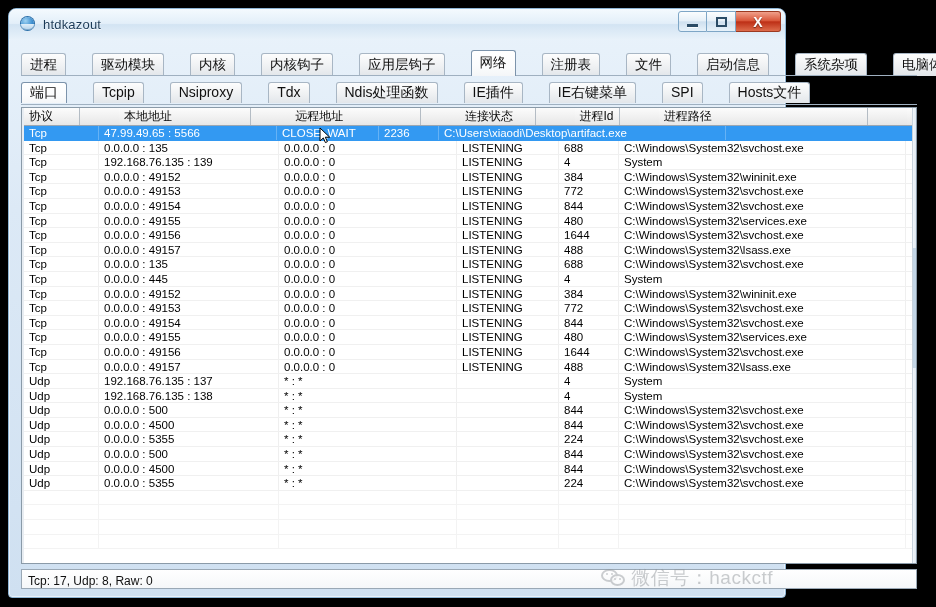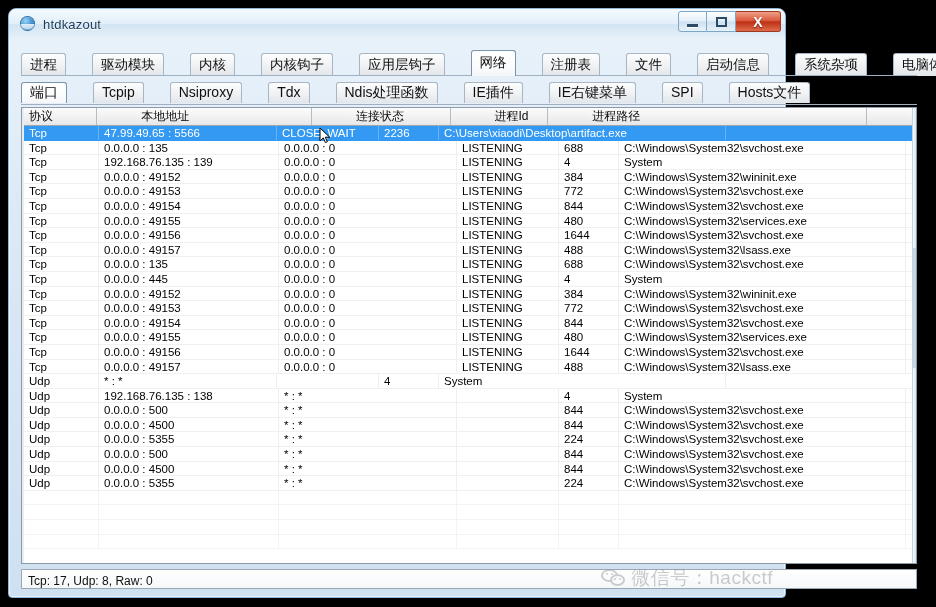--- a/index.html
+++ b/index.html
@@ -415,20 +415,21 @@
         <div class="tab">SPI</div>
         <div class="tab">Hosts文件</div>
       </div>
     <div class="tab-underline" id="tabline2"></div>
 
     <div id="listview">
       <div id="lv-inner">
         <div id="header-row">
             <div class="hcell c0">协议</div>
             <div class="hcell c1">本地地址</div>
+            <div class="hcell c2">远程地址</div>
             <div class="hcell c3">连接状态</div>
             <div class="hcell c4">进程Id</div>
             <div class="hcell c5">进程路径</div>
             <div class="hcell c6"></div>
           </div>
         <div id="rows">
             <div class="row selected">
               <div class="cell c0">Tcp</div>
               <div class="cell c2">47.99.49.65 : 5566</div>
               <div class="cell c3">CLOSE_WAIT</div>
@@ -575,20 +576,21 @@
               <div class="cell c0">Tcp</div>
               <div class="cell c1">0.0.0.0 : 49157</div>
               <div class="cell c2">0.0.0.0 : 0</div>
               <div class="cell c3">LISTENING</div>
               <div class="cell c4">488</div>
               <div class="cell c5">C:\Windows\System32\lsass.exe</div>
               <div class="cell c6"></div>
             </div>
             <div class="row">
               <div class="cell c0">Udp</div>
+              <div class="cell c1">192.168.76.135 : 137</div>
               <div class="cell c2">* : *</div>
               <div class="cell c3"></div>
               <div class="cell c4">4</div>
               <div class="cell c5">System</div>
               <div class="cell c6"></div>
             </div>
             <div class="row">
               <div class="cell c0">Udp</div>
               <div class="cell c1">192.168.76.135 : 138</div>
               <div class="cell c2">* : *</div>

